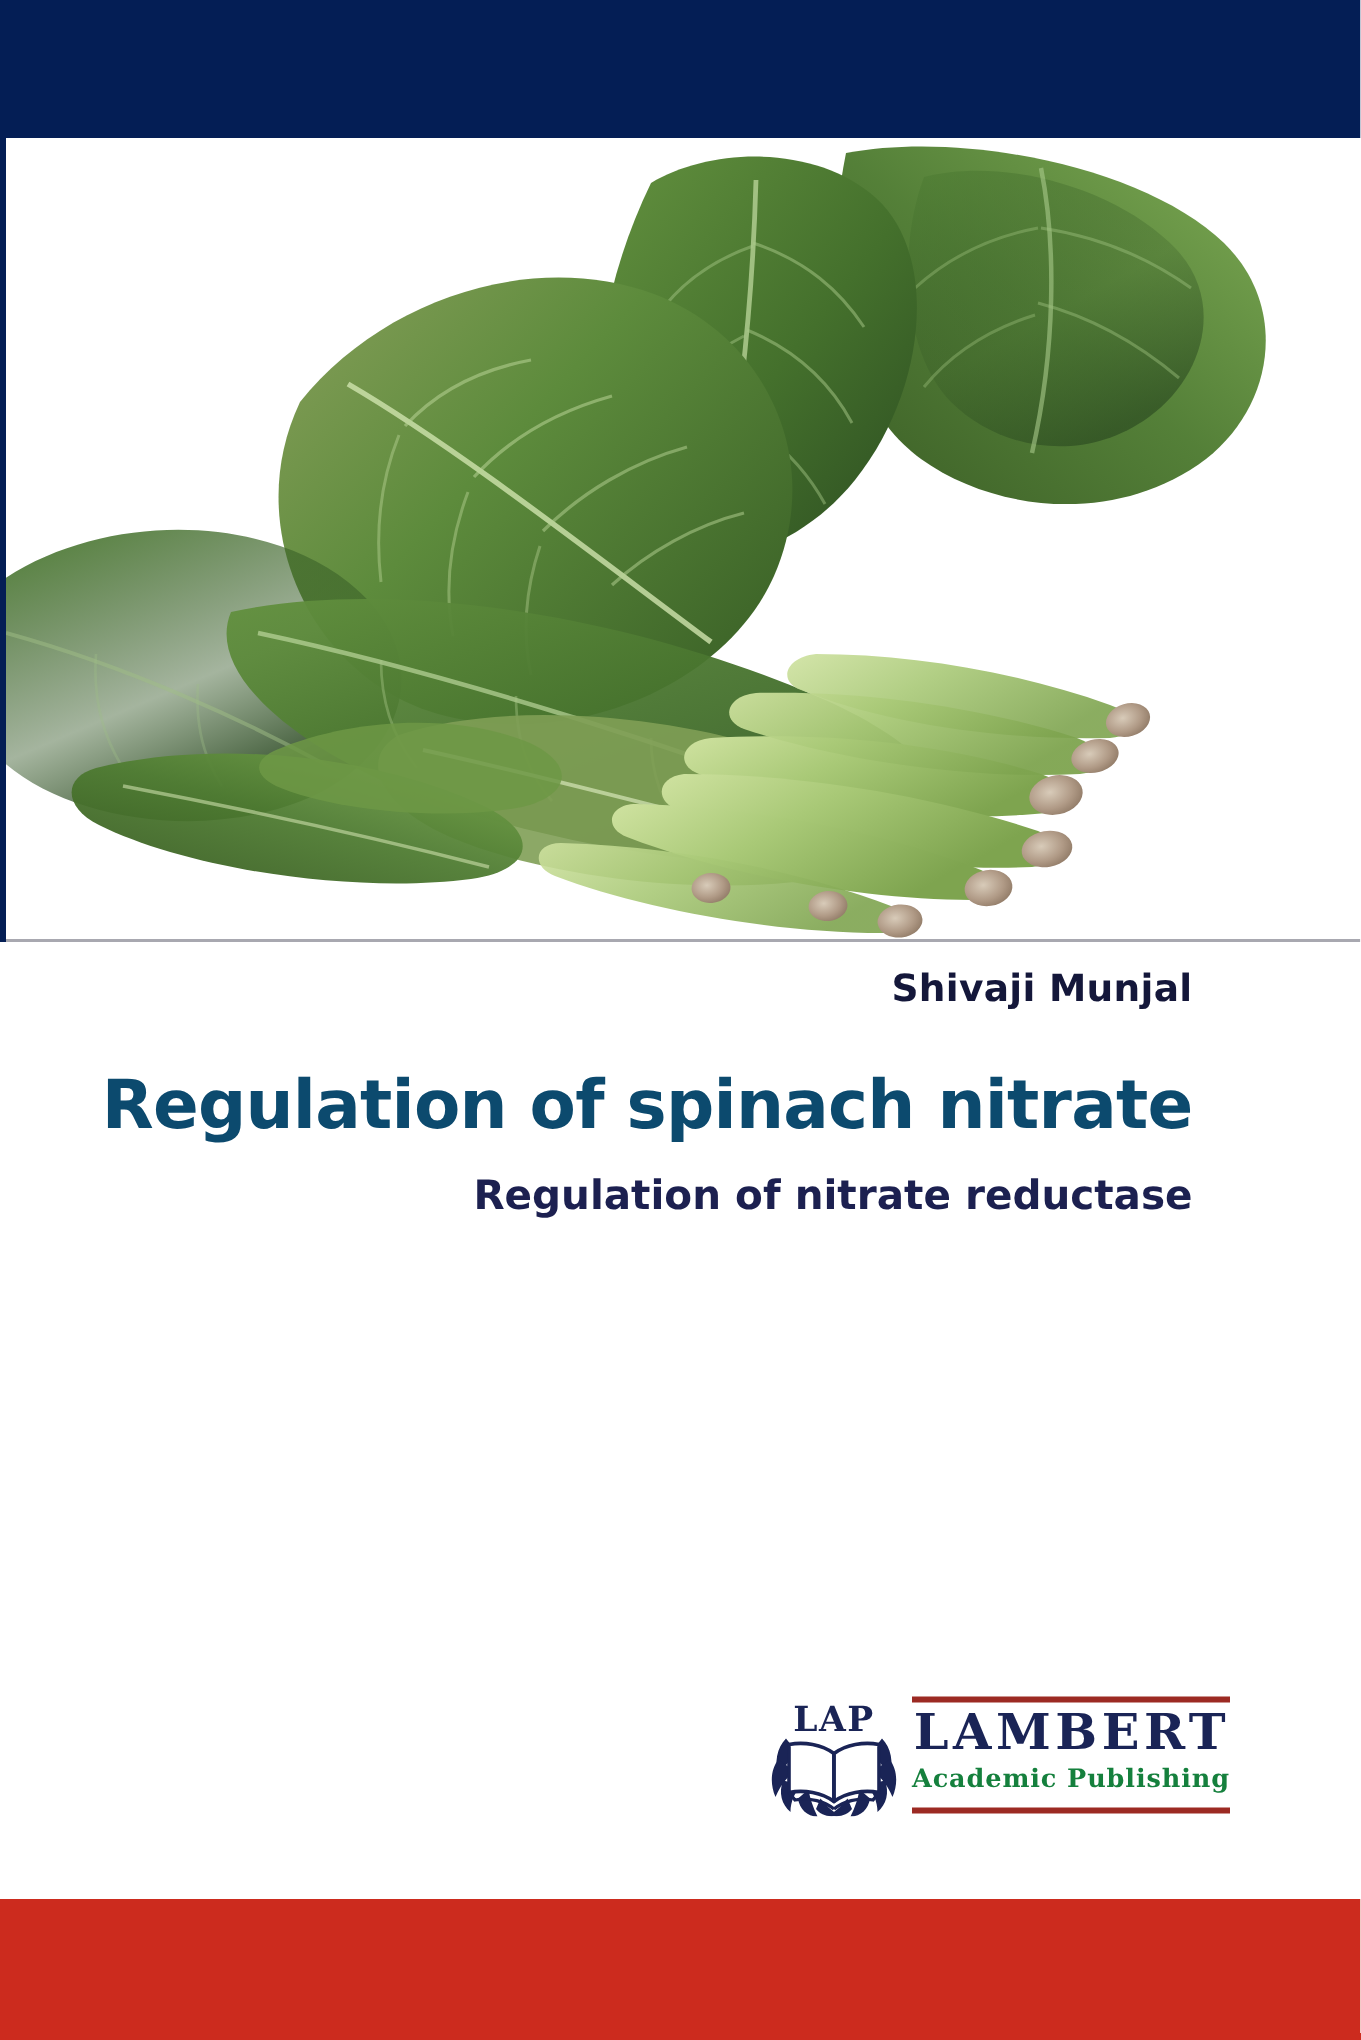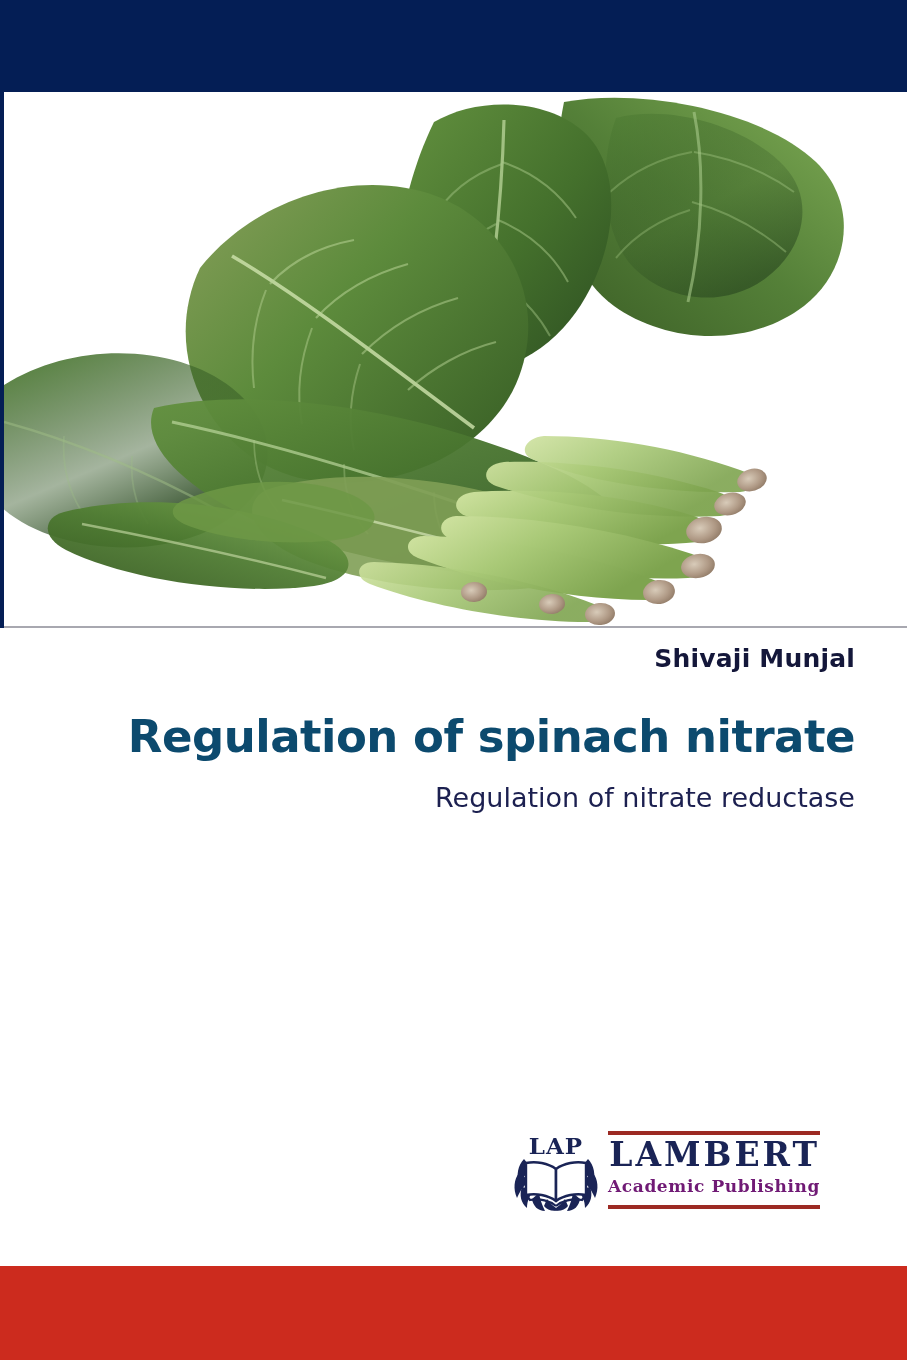--- a/index.html
+++ b/index.html
@@ -61,21 +61,21 @@
   }
   .photo-stage svg { display: block; }
 
   
   .text-block {
     position: absolute;
     left: 0;
     top: 640px;
     width: 907px;
     text-align: right;
-    padding-right: 52px;
+    padding-right: 112px;
     box-sizing: border-box;
   }
   .author {
     color: #14173a;
     font-family: "DejaVu Sans", sans-serif;
     font-weight: bold;
     font-size: 25px;
     line-height: 38px;
     letter-spacing: 0.2px;
   }
@@ -84,21 +84,21 @@
     font-family: "DejaVu Sans", sans-serif;
     font-weight: bold;
     font-size: 45px;
     line-height: 58px;
     letter-spacing: -0.5px;
     margin-top: 30px;
   }
   .subtitle {
     color: #1c2050;
     font-family: "DejaVu Sans", sans-serif;
-    font-weight: normal;
+    font-weight: bold;
     font-size: 27px;
     line-height: 40px;
     margin-top: 12px;
   }
 
   
   .logo {
     position: absolute;
     left: 510px;
     top: 1127px;
@@ -138,22 +138,22 @@
     font-weight: bold;
     font-size: 33px;
     line-height: 36px;
     letter-spacing: 3px;
   }
   .acadpub {
     position: absolute;
     left: 0;
     top: 44px;
     width: 212px;
-    text-align: right;
-    color: #701a75;
+    text-align: left;
+    color: #15803d;
     font-family: "DejaVu Serif", serif;
     font-weight: bold;
     font-size: 17px;
     line-height: 22px;
     letter-spacing: 0.6px;
   }
 
   
   .bottom-band {
     position: absolute;

